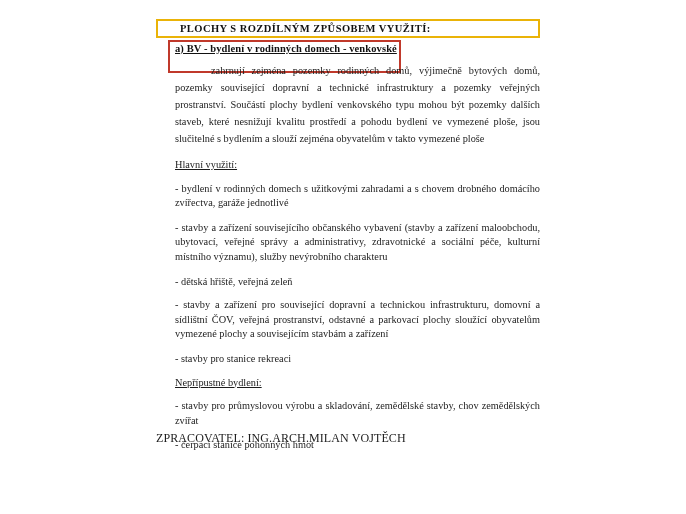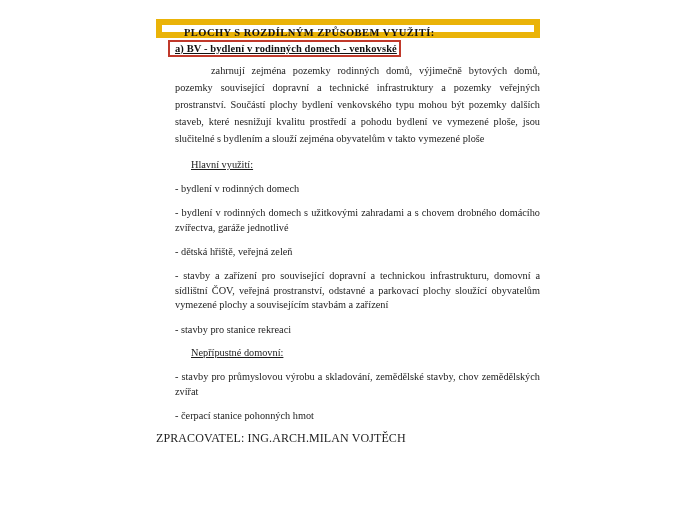--- a/index.html
+++ b/index.html
@@ -24,42 +24,42 @@
     background: #ffffff;
   }
 
   
   .title-box {
     position: absolute;
     left: 156px;
     top: 19px;
     width: 384px;
     height: 19px;
-    border: 6px solid #eab308;
+    border: 2px solid #eab308;
     box-sizing: border-box;
     background: #ffffff;
   }
   .title-text {
     position: absolute;
     left: 22px;
     top: 2px;
     font-size: 10.5px;
     font-weight: bold;
     letter-spacing: 0.45px;
     white-space: nowrap;
     color: #111111;
   }
 
   
   .redbox {
     position: absolute;
     left: 168px;
     top: 40px;
     width: 233px;
-    height: 17px;
+    height: 33px;
     border: 2px solid #c0392b;
     box-sizing: border-box;
     background: #ffffff;
   }
   .redbox-text {
     position: absolute;
     left: 5px;
     top: 1px;
     font-size: 10.5px;
     font-weight: bold;
@@ -86,21 +86,21 @@
     color: #1c1c1c;
   }
   .para.lead {
     text-indent: 36px;
   }
 
   .subhead {
     font-size: 10.3px;
     line-height: 14.6px;
     text-decoration: underline;
-    margin: 0 0 9px 16px;
+    margin: 0 0 9px 0;
     color: #1c1c1c;
   }
 
   .item {
     font-size: 10.3px;
     line-height: 14.6px;
     text-align: justify;
     text-justify: inter-word;
     margin: 0 0 10px 0;
     color: #1c1c1c;
@@ -129,32 +129,32 @@
   <div class="redbox">
     <div class="redbox-text">a) BV - bydlení v rodinných domech - venkovské</div>
   </div>
 
   <div class="col">
 
     <p class="para lead">zahrnují zejména pozemky rodinných domů, výjimečně bytových domů, pozemky související dopravní a technické infrastruktury a pozemky veřejných prostranství. Součástí plochy bydlení venkovského typu mohou být pozemky dalších staveb, které nesnižují kvalitu prostředí a pohodu bydlení ve vymezené ploše, jsou slučitelné s bydlením a slouží zejména obyvatelům v takto vymezené ploše</p>
 
     <div>
       <div class="subhead">Hlavní využití:</div>
-      <div class="item">- bydlení v rodinných domech</div>
     </div>
 
     <div>
       <div class="item">- bydlení v rodinných domech s užitkovými zahradami a s chovem drobného domácího zvířectva, garáže jednotlivé</div>
+      <div class="item">- stavby a zařízení souvisejícího občanského vybavení (stavby a zařízení maloobchodu, ubytovací, veřejné správy a administrativy, zdravotnické a sociální péče, kulturní místního významu), služby nevýrobního charakteru</div>
       <div class="item tight">- dětská hřiště, veřejná zeleň</div>
       <div class="item">- stavby a zařízení pro související dopravní a technickou infrastrukturu, domovní a sídlištní ČOV, veřejná prostranství, odstavné a parkovací plochy sloužící obyvatelům vymezené plochy a souvisejícím stavbám a zařízení</div>
       <div class="item tight">- stavby pro stanice rekreaci</div>
     </div>
 
     <div>
-      <div class="subhead">Nepřípustné domovní:</div>
+      <div class="subhead">Nepřípustné bydlení:</div>
       <div class="item">- stavby pro průmyslovou výrobu a skladování, zemědělské stavby, chov zemědělských zvířat</div>
       <div class="item tight">- čerpací stanice pohonných hmot</div>
     </div>
 
   </div>
 
   <div class="footer">ZPRACOVATEL: ING.ARCH.MILAN VOJTĚCH</div>
 
 </div>
 

